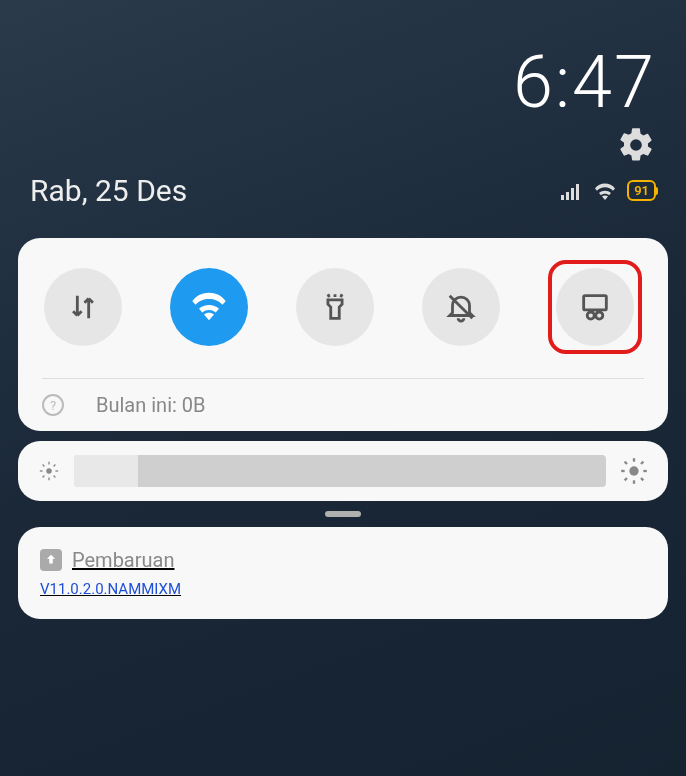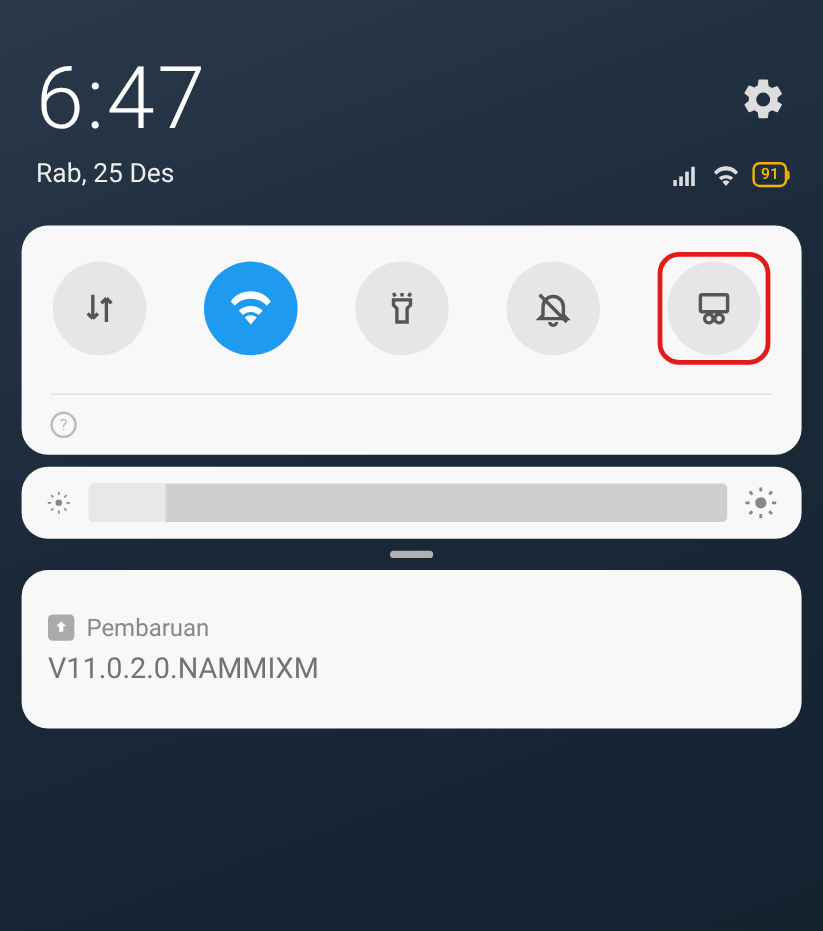--- a/index.html
+++ b/index.html
@@ -11,40 +11,41 @@
       overflow: hidden;
       position: relative;
     }
     .status-area {
       padding: 40px 30px 20px 30px;
       color: #fff;
     }
     .time-row {
       display: flex;
       justify-content: space-between;
-      align-items: center;
+      align-items: flex-end;
+      flex-direction: column;
     }
     .time {
       font-size: 72px;
       font-weight: 300;
       letter-spacing: 2px;
     }
     .gear-icon {
       width: 40px;
       height: 40px;
       color: #ddd;
     }
     .date-row {
       display: flex;
       justify-content: space-between;
       align-items: center;
       margin-top: 8px;
     }
     .date {
-      font-size: 22px;
+      font-size: 30px;
       font-weight: 400;
       color: #eee;
     }
     .status-icons {
       display: flex;
       align-items: center;
       gap: 10px;
       justify-content: space-between;
     }
     .signal, .wifi-status {
@@ -156,38 +157,39 @@
       border-radius: 4px 0 0 4px;
     }
     .handle {
       width: 36px;
       height: 6px;
       background: #b0b0b0;
       border-radius: 3px;
       margin: 8px auto 4px auto;
     }
     .notif-panel {
-      padding: 36px 22px;
+      padding: 21px 22px;
+      text-decoration: underline;
     }
     .notif-header {
       display: flex;
       align-items: center;
       gap: 10px;
       color: #888;
       font-size: 20px;
     }
     .notif-title {
       font-size: 22px;
       font-weight: 700;
       color: #222;
       margin-top: 14px;
     }
     .notif-sub {
-      font-size: 24px;
-      color: #737373;
+      font-size: 15px;
+      color: #1d4ed8;
       margin-top: 8px;
     }
     .up-icon {
       width: 22px;
       height: 22px;
       background: #aaa;
       border-radius: 4px;
       display: inline-flex;
       align-items: center;
       justify-content: center;
@@ -260,20 +262,21 @@
             <circle cx="15" cy="18" r="2.5"></circle>
           <path d="M11 16l-3-2M13 16l3-2"></path>
         </svg>
       </div>
     </div>
   </div>
   <div class="qs-divider"></div>
   <div class="data-usage">
     <span class="q-icon">?</span>
     <span style="width:12px"></span>
+    <span>Bulan ini: 0B</span>
   </div>
 </div>
 
 <div class="panel brightness-panel">
   <span class="sun">
     <svg width="22" height="22" viewBox="0 0 24 24" fill="currentColor">
         <circle cx="12" cy="12" r="3"></circle>
       <g stroke="currentColor" stroke-width="1.5">
           <line x1="12" y1="2" x2="12" y2="5"></line>
           <line x1="12" y1="19" x2="12" y2="22"></line>

